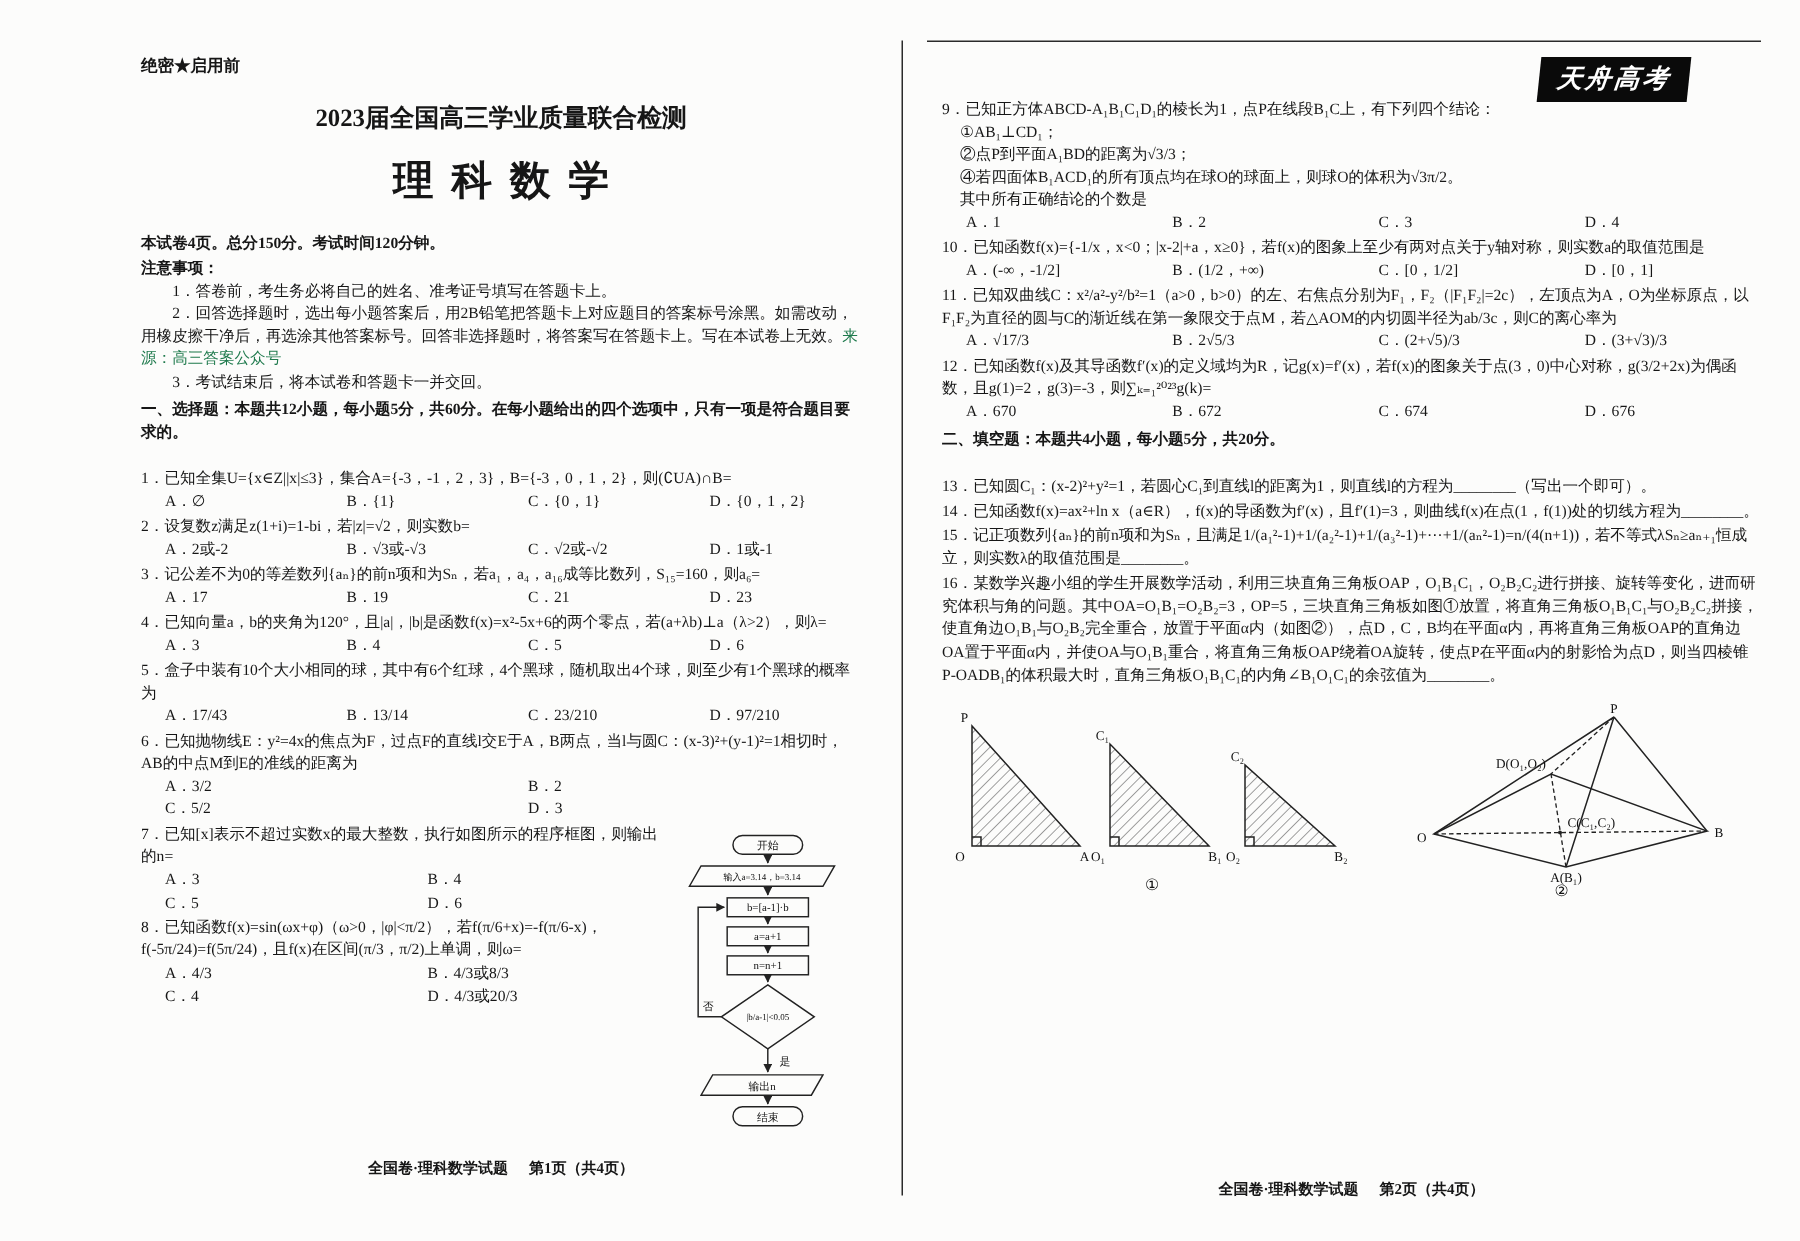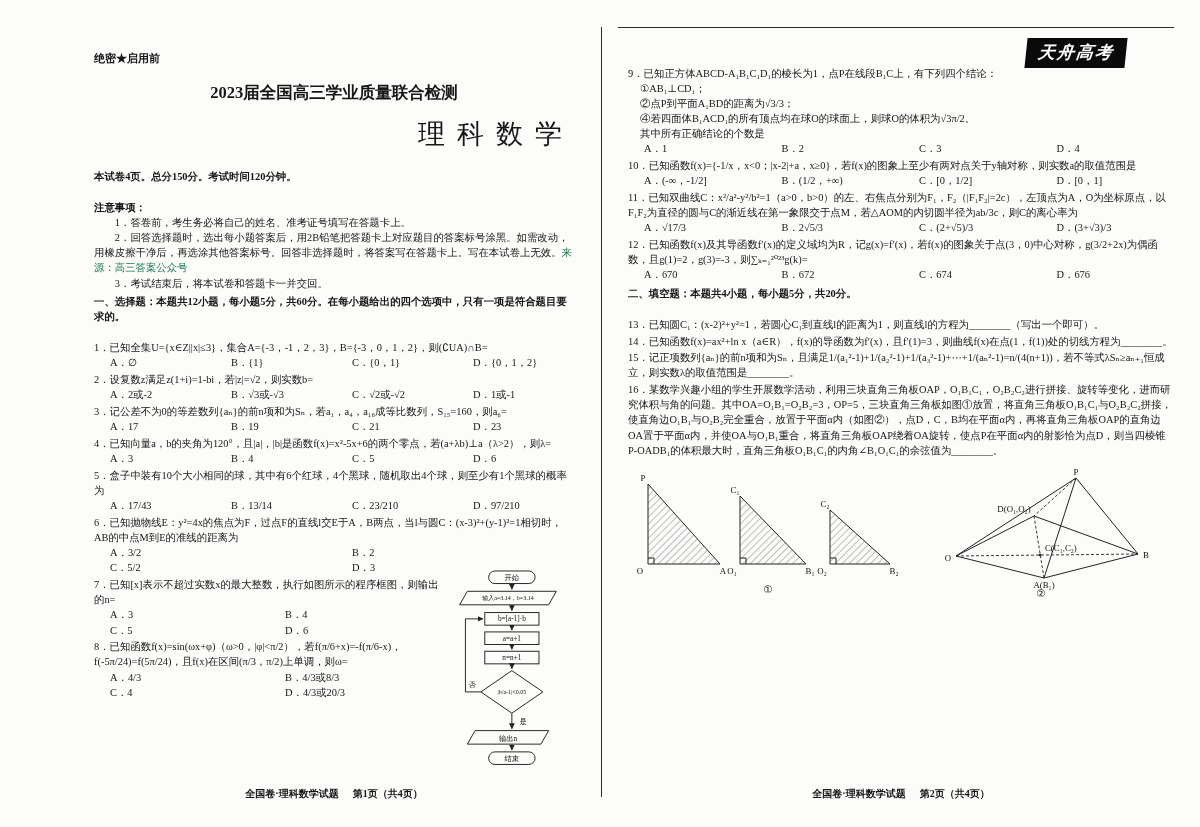--- a/index.html
+++ b/index.html
@@ -2,27 +2,27 @@
 <html><head>
 <meta charset="utf-8">
 <style>
   *{box-sizing:border-box;margin:0;padding:0}
   html,body{width:1200px;height:827px}
   body{position:relative;background:#fcfcfb;font-family:"Liberation Serif","DejaVu Serif",serif;color:#161616;overflow:hidden}
   .divider{position:absolute;left:601px;top:27px;width:1.4px;height:770px;background:#2b2b2b}
   .topline{position:absolute;left:618px;top:27px;width:556px;height:1.4px;background:#2b2b2b}
   .logo{position:absolute;left:1026px;top:38px;background:#0a0a0a;color:#fff;font-weight:700;font-style:italic;font-size:17px;padding:3px 12px 4px;letter-spacing:2px;transform:skewX(-6deg)}
   section{position:absolute;font-size:10.4px;line-height:1.46}
-  #page1{left:94px;top:50px;width:480px;height:762px}
+  #page1{left:94px;top:36px;width:480px;height:762px}
   #page2{left:628px;top:64px;width:546px;height:748px}
   .secrecy{font-weight:700;font-size:11px}
   .title{text-align:center;font-weight:700;font-size:16.5px;margin-top:15px}
-  .subject{text-align:right;font-weight:400;font-size:27px;letter-spacing:12px;text-indent:12px;margin-top:10px;margin-bottom:14px}
+  .subject{text-align:center;font-weight:700;font-size:27px;letter-spacing:12px;text-indent:12px;margin-top:10px;margin-bottom:14px}
   .meta{font-weight:700}
-  .notice-title{font-weight:700;margin-top:16px}
+  .notice-title{font-weight:700;margin-top:2px}
   .notice{text-indent:2em}
   .notice .tag{color:#1f7a4d}
   .sec-title{font-weight:700;margin-top:3px;margin-bottom:16px}
   .question{margin-top:1.5px}
   .question.narrow{width:346px}
   .q-line{padding-left:12px}
   .q-opts{display:grid;padding-left:16px;column-gap:20px}
   .opt{white-space:nowrap}
   .footer{position:absolute;left:0;width:100%;text-align:center;font-size:10px}
   #page1 .footer{top:737px}

